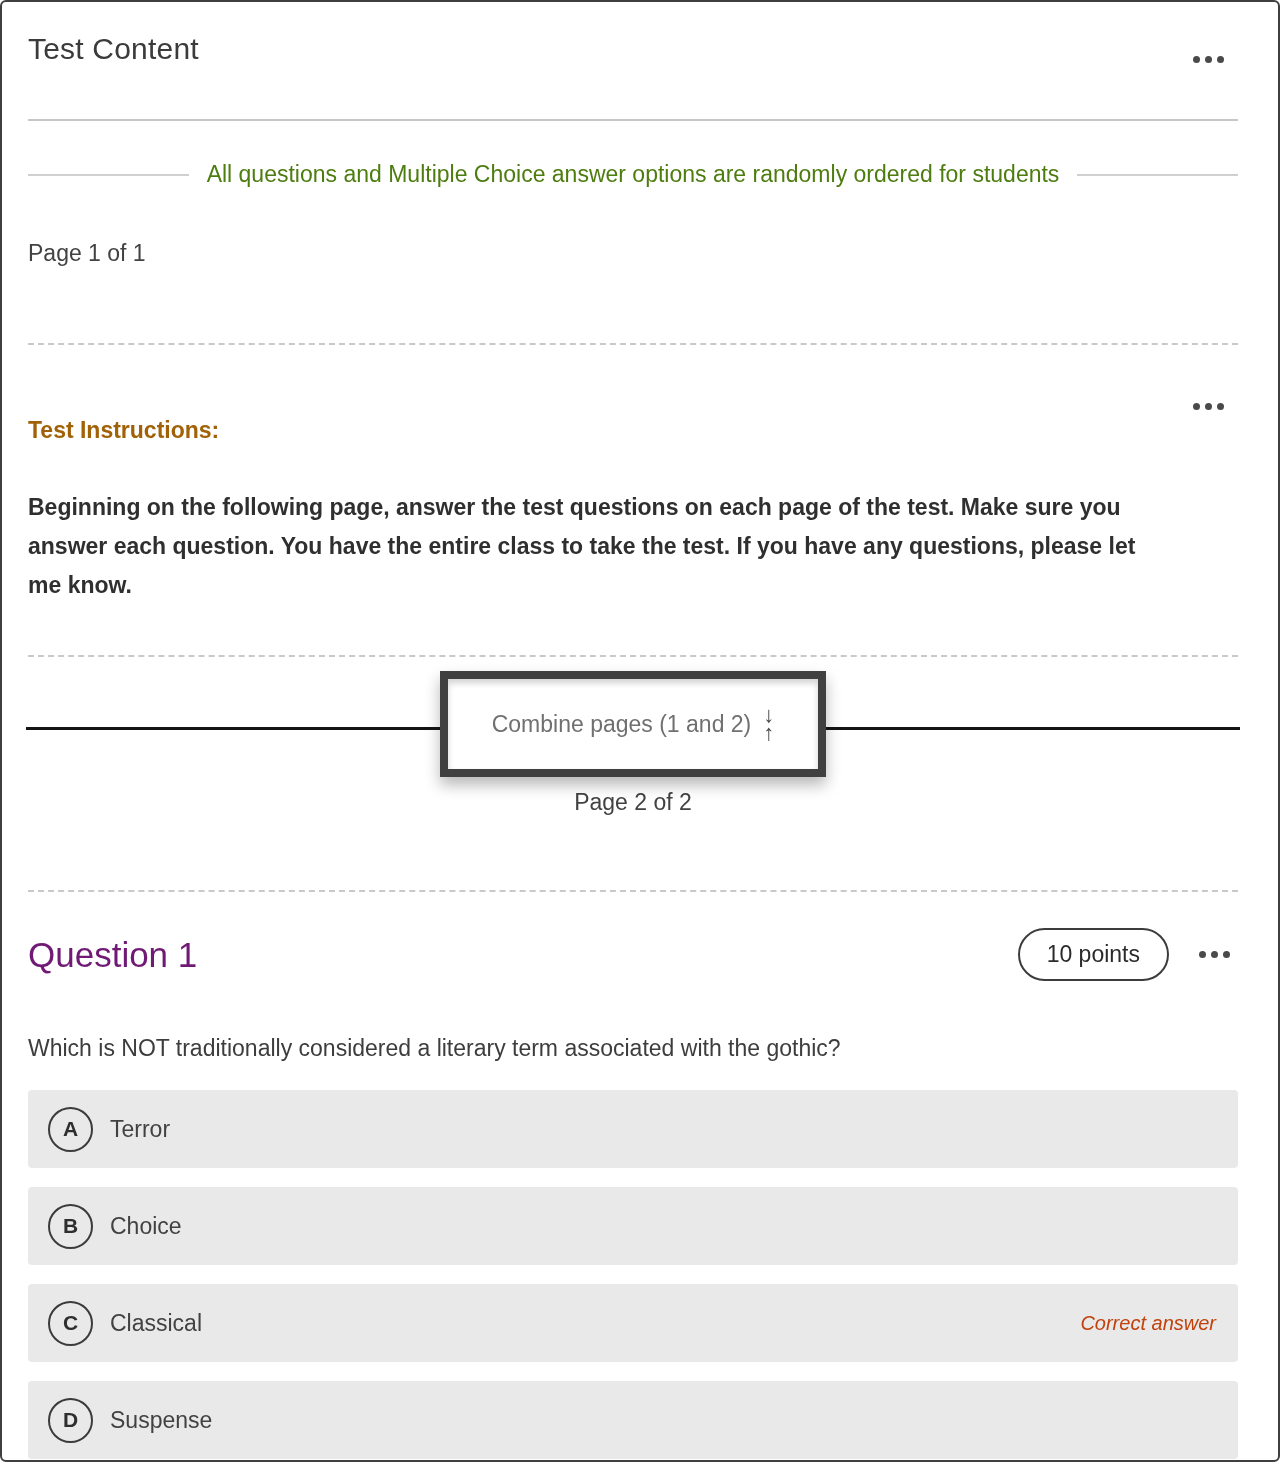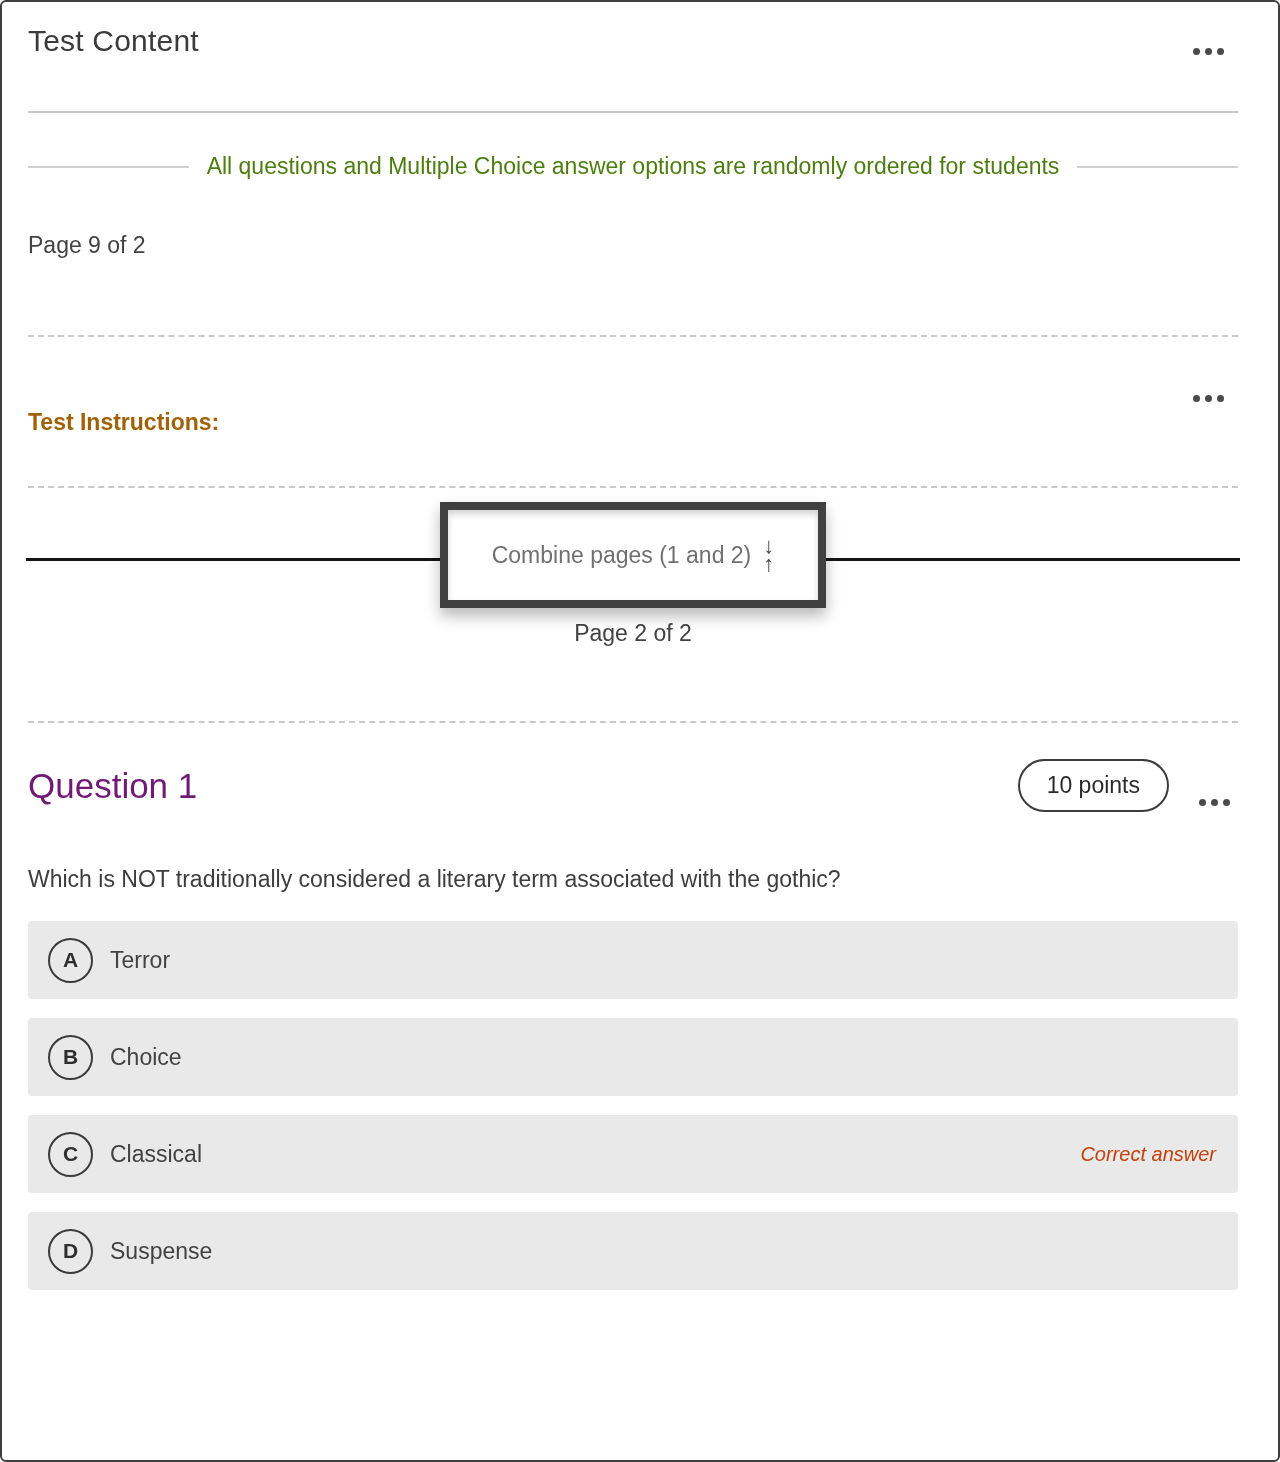--- a/index.html
+++ b/index.html
@@ -24,21 +24,21 @@
   }
 
   
   .ellipsis { display: inline-flex; gap: 5px; align-items: center; cursor: pointer; padding: 6px 2px; }
   .ellipsis i { width: 7px; height: 7px; border-radius: 50%; background: #4a4a4a; display: block; }
 
   .divider-solid { border: 0; border-top: 2px solid #c7c7c7; }
   .divider-dashed { border: 0; border-top: 2px dashed #c9c9c9; }
 
   
-  .top-row { padding-top: 22px; display: flex; justify-content: space-between; align-items: flex-start; }
+  .top-row { padding-top: 22px; display: flex; justify-content: space-between; align-items: flex-start; margin-top: 8px; }
   .page-title { font-size: 30px; font-weight: 400; color: #3b3b3b; letter-spacing: .2px; }
   .top-row .ellipsis { margin-top: 18px; margin-right: 12px; }
 
   .divider1 { margin-top: 50px; }
 
   
   .notice { margin-top: 28px; display: flex; align-items: center; }
   .notice .line { flex: 1; border-top: 2px solid #d0d0d0; }
   .notice .txt { margin: 12px 18px; font-size: 23px; color: #4d7c0f; white-space: nowrap; }
 
@@ -82,21 +82,21 @@
   .combine-label { font-size: 23px; color: #707070; white-space: nowrap; }
   .combine-arrows { display: flex; flex-direction: column; line-height: .82; }
   .combine-arrows span { font-size: 22px; font-weight: 700; color: #4a4a4a; }
 
   .page-label-2 { margin-top: -4px; text-align: center; }
   .dashed3 { margin-top: 74px; }
 
   
   .q-header { margin-top: 36px; display: flex; justify-content: space-between; align-items: center; }
   .q-title { font-size: 35px; font-weight: 400; color: #701a75; }
-  .q-header-right { display: flex; align-items: flex-end; gap: 28px; }
+  .q-header-right { display: flex; align-items: center; gap: 28px; }
   .points-pill {
     border: 2px solid #3c3c3c; border-radius: 30px;
     padding: 11px 27px;
     font-size: 23px; color: #2b2b2b;
     background: #ffffff; cursor: pointer; white-space: nowrap;
   }
   .q-header-right .ellipsis { margin-right: 6px; }
 
   .q-prompt { margin-top: 54px; font-size: 23px; color: #3d3d3d; }
 
@@ -134,31 +134,32 @@
   </div>
 
   <hr class="divider-solid divider1">
 
   <div class="notice">
     <span class="line"></span>
     <span class="txt">All questions and Multiple Choice answer options are randomly ordered for students</span>
     <span class="line"></span>
   </div>
 
-  <div class="page-label page-label-1">Page 9 of 2</div>
+  <div class="page-label page-label-1">Page 1 of 1</div>
 
   <hr class="divider-dashed dashed1">
 
   <div class="instructions">
     <span class="ellipsis">
         <i></i>
         <i></i>
         <i></i>
       </span>
     <h2 class="instructions-heading">Test Instructions:</h2>
+    <p class="instructions-body">Beginning on the following page, answer the test questions on each page of the test. Make sure you answer each question. You have the entire class to take the test. If you have any questions, please let me know.</p>
   </div>
 
   <hr class="divider-dashed dashed2">
 
   <div class="combine-zone">
     <hr class="combine-rule">
     <button class="combine-btn">
       <span class="combine-label">Combine pages (1 and 2)</span>
       <span class="combine-arrows">
         <span>↓</span>

